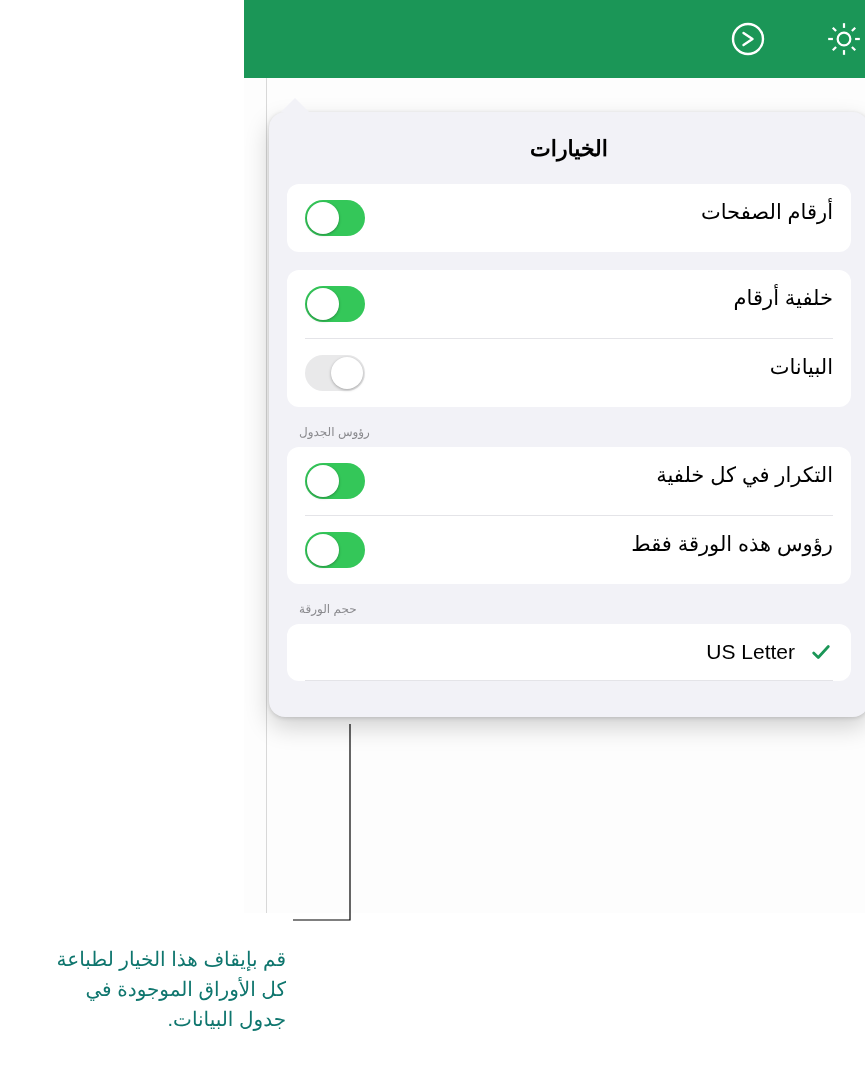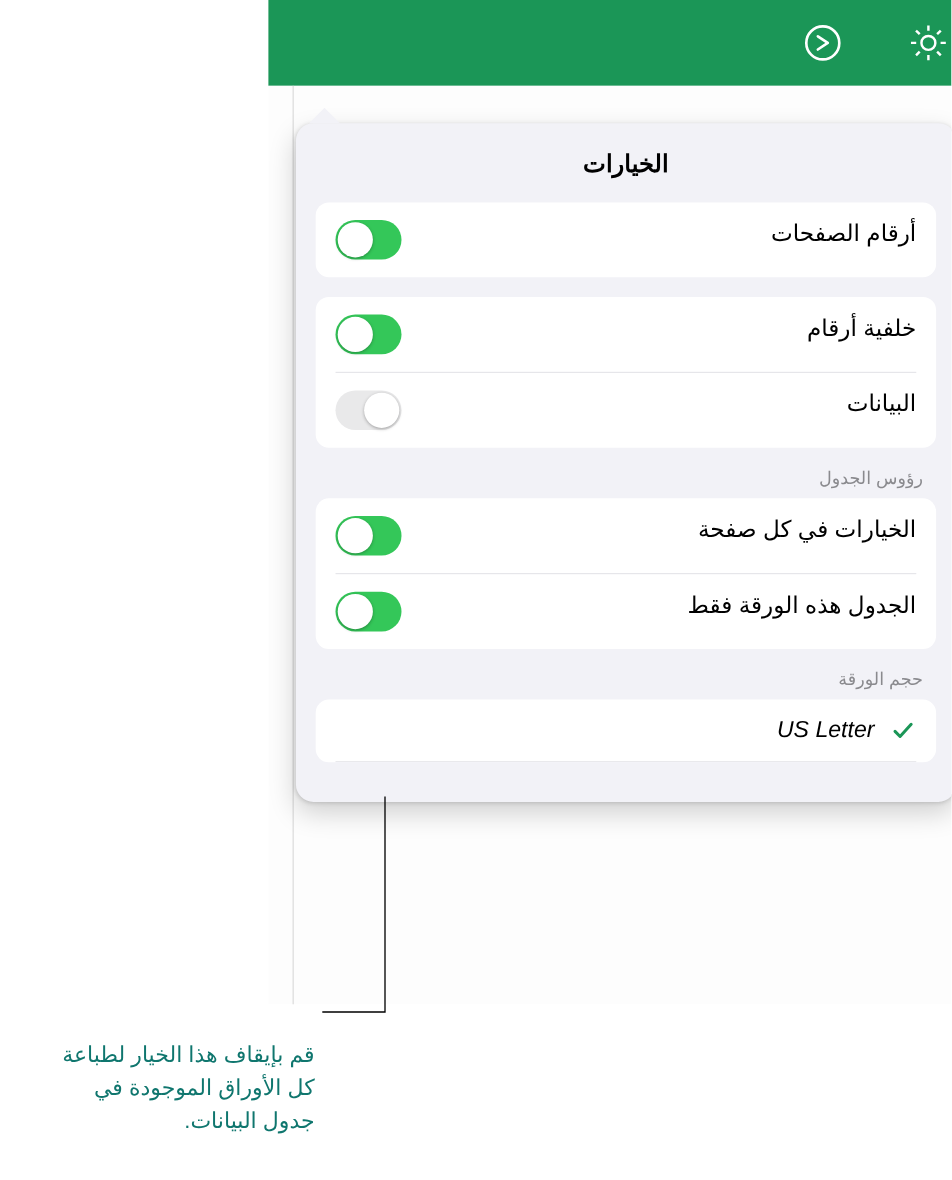--- a/index.html
+++ b/index.html
@@ -12,33 +12,33 @@
   .bg{position:absolute;left:217px;top:78px;right:0;bottom:160px;background:#fdfdfd;}
   .bg .vline{position:absolute;top:0;bottom:0;left:22px;width:1px;background:#d8d8d8;}
   
   .popover{position:absolute;left:242px;top:112px;width:600px;background:#f2f2f7;border-radius:16px;box-shadow:0 10px 24px rgba(0,0,0,.18),0 1px 4px rgba(0,0,0,.15);padding-bottom:18px;}
   .arrow{position:absolute;left:12px;top:-14px;width:0;height:0;border-left:14px solid transparent;border-right:14px solid transparent;border-bottom:14px solid #f2f2f7;}
   .pop-title{font-size:22px;font-weight:600;color:#000;text-align:center;padding:24px 0 22px;}
   .group{margin:0 18px 18px;background:#fff;border-radius:12px;overflow:hidden;}
   .row{display:flex;align-items:flex-start;justify-content:space-between;padding:16px 18px;min-height:34px;}
   .sep{height:1px;background:#e4e4e8;margin:0 18px;}
   .label{font-size:21px;color:#000;}
-  .section-header{font-size:16px;color:#8a8a8e;margin:18px 30px 8px;text-align:right;font-weight:400;}
+  .section-header{font-size:12px;color:#8a8a8e;margin:18px 30px 8px;text-align:left;font-weight:400;}
   
   .toggle{position:relative;width:60px;height:36px;border-radius:18px;background:#e9e9ea;flex-shrink:0;}
   .toggle.on{background:#34c759;}
   .knob{position:absolute;top:2px;width:32px;height:32px;background:#fff;border-radius:50%;box-shadow:0 1px 3px rgba(0,0,0,.3);}
   .toggle.on .knob{left:2px;}
   .toggle.off .knob{right:2px;}
   
   .checkrow{display:flex;align-items:center;padding:16px 18px;}
   .check{width:24px;height:24px;margin-left:0;margin-right:0;color:#1b9657;display:flex;align-items:center;justify-content:center;flex-shrink:0;}
   .checkrow .label{margin-right:14px;}
   .checkrow.nochk .check{visibility:hidden;}
-  .checkrow .label{flex:1;text-align:right;font-style:italic;}
+  .checkrow .label{flex:1;text-align:right;}
   .checkrow.latin .label{direction:ltr;}
   
   .leader{position:absolute;stroke:#000;stroke-width:1.2;fill:none;}
   .callout{position:absolute;left:7px;top:944px;width:252px;font-size:20px;line-height:1.5;color:#0f766e;text-align:right;direction:rtl;}
 </style>
 </head>
 <body>
 <div class="stage">
 
   <div class="toolbar">
@@ -96,28 +96,28 @@
         <div class="toggle off">
             <div class="knob"></div>
           </div>
       </div>
     </div>
 
     <div class="section-header">رؤوس الجدول</div>
 
     <div class="group">
       <div class="row">
-        <span class="label">الخيارات في كل صفحة</span>
+        <span class="label">التكرار في كل خلفية</span>
         <div class="toggle on">
             <div class="knob"></div>
           </div>
       </div>
       <div class="sep"></div>
       <div class="row">
-        <span class="label">الجدول هذه الورقة فقط</span>
+        <span class="label">رؤوس هذه الورقة فقط</span>
         <div class="toggle on">
             <div class="knob"></div>
           </div>
       </div>
     </div>
 
     <div class="section-header">حجم الورقة</div>
 
     <div class="group">
       <div class="checkrow latin">

